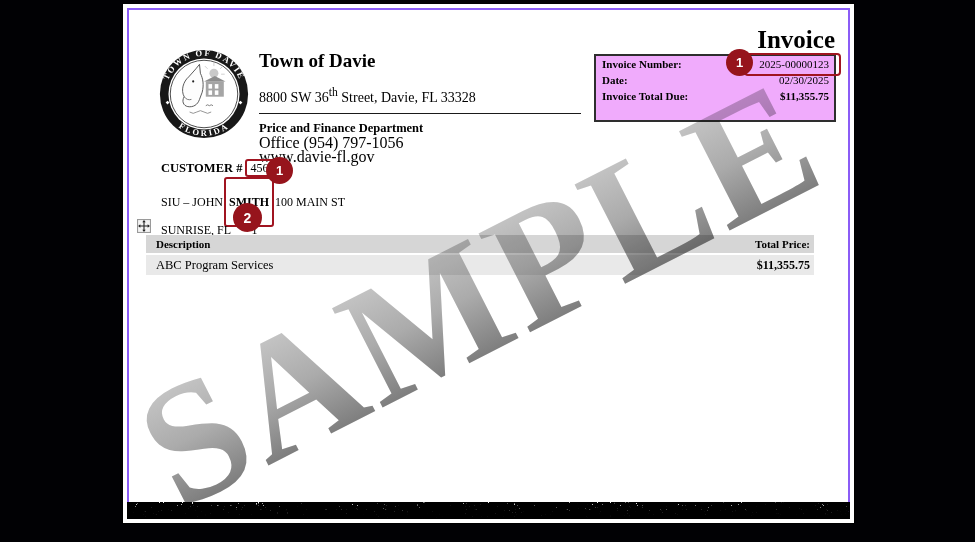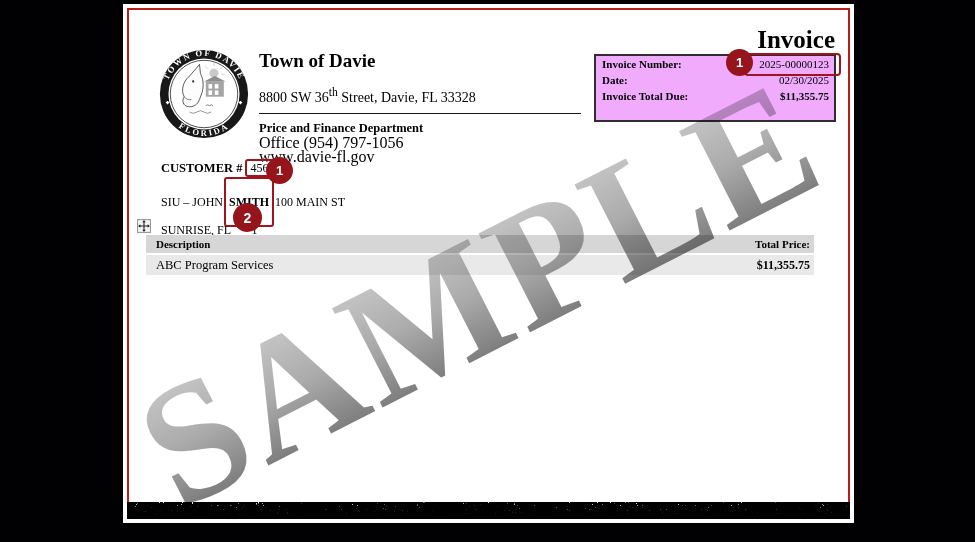--- a/index.html
+++ b/index.html
@@ -1,20 +1,20 @@
 <!DOCTYPE html>
 <html><head>
 <meta charset="utf-8">
 <style>
   html,body{margin:0;padding:0;background:#010104;}
   .stage{position:relative;width:975px;height:542px;background:#010104;overflow:hidden;
          font-family:"Liberation Serif","DejaVu Serif",serif;}
   
   .page{position:absolute;left:127px;top:8px;width:719px;height:507px;background:#ffffff;
-        border:2px solid #b91c1c;box-shadow:0 0 0 4px #ffffff,0 0 0 5px #000000;}
+        border:2px solid #8b5cf6;box-shadow:0 0 0 4px #ffffff,0 0 0 5px #000000;}
   .tear{position:absolute;left:-2px;bottom:-2px;width:723px;height:17px;}
   
   .invoice-title{position:absolute;top:16px;right:13px;font-size:25px;font-weight:700;color:#000;}
   
   .seal{position:absolute;left:30px;top:39px;width:90px;height:90px;}
   
   .org{position:absolute;left:130px;top:40px;width:330px;color:#000;}
   .org-name{font-size:19px;font-weight:700;line-height:22px;}
   .org-address{font-size:14px;line-height:14px;margin-top:14px;}
   .org-rule{width:322px;border:0;border-top:1.5px solid #1a1a1a;margin:8px 0 7px 0;}

